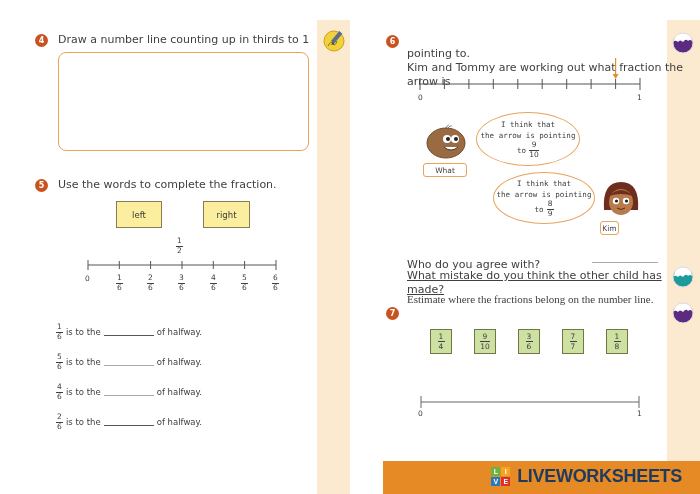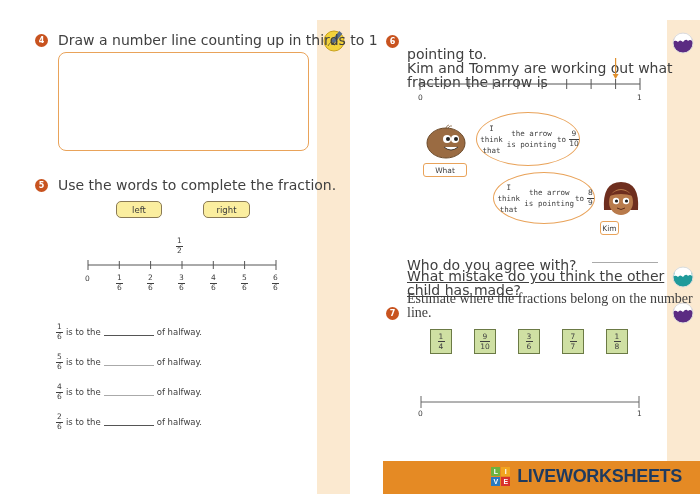--- a/index.html
+++ b/index.html
@@ -8,45 +8,45 @@
 
   .strip { position: absolute; background: #fbe9d0; }
   .strip-left { left: 317px; top: 20px; width: 33px; height: 474px; }
   .strip-right { left: 667px; top: 20px; width: 33px; height: 474px; }
 
   .badge {
     position: absolute; width: 13px; height: 13px; border-radius: 50%;
     background: #c8531f; color: #fff; font-size: 8px; font-weight: bold;
     display: flex; align-items: center; justify-content: center;
   }
-  .qtext { position: absolute; font-size: 14px; line-height: 14px; color: #404040; }
+  .qtext { position: absolute; font-size: 11px; line-height: 14px; color: #404040; }
 
   .answer-box {
     position: absolute; left: 58px; top: 52px; width: 251px; height: 99px;
     border: 1.5px solid #e9a35a; border-radius: 8px; background: #fff;
   }
 
   .word-btn {
-    position: absolute; height: 17px; border: 1px solid #8a7a55; border-radius: 5px;
+    position: absolute; height: 27px; border: 1px solid #8a7a55; border-radius: 0;
     background: #fbee9f; font-size: 8.5px; color: #3a3a3a;
     display: flex; align-items: center; justify-content: center;
   }
 
   .frac { display: inline-flex; flex-direction: column; align-items: center; font-size: 7.5px; line-height: 8px; color: #404040; vertical-align: middle; }
   .frac .bar { width: 7px; border-top: 0.8px solid #404040; margin: 0.5px 0; }
 
   .nl-label { position: absolute; font-size: 7.5px; color: #404040; text-align: center; }
   .sentence { position: absolute; left: 56px; font-size: 8.5px; color: #404040; display: flex; align-items: center; gap: 3px; }
   .blank { display: inline-block; width: 50px; border-bottom: 1px solid #555; height: 8px; }
 
   .bubble {
     position: absolute; border: 1.5px solid #e9a35a; border-radius: 50%;
     background: #fff; font-family: "DejaVu Sans Mono", monospace; font-size: 7.5px;
     color: #404040; text-align: center; line-height: 11px;
-    display: flex; align-items: center; justify-content: center;
+    display: flex; flex-direction: column; align-items: center; justify-content: center;
   }
   .name-tag {
     position: absolute; height: 14px; border: 1.5px solid #e9a35a; border-radius: 3px;
     background: #fff; font-size: 7.5px; color: #404040;
     display: flex; align-items: center; justify-content: center;
   }
 
   .frac-card {
     position: absolute; top: 329px; width: 22px; height: 25px;
     background: #cfe0a3; border: 1px solid #6b7a45;

